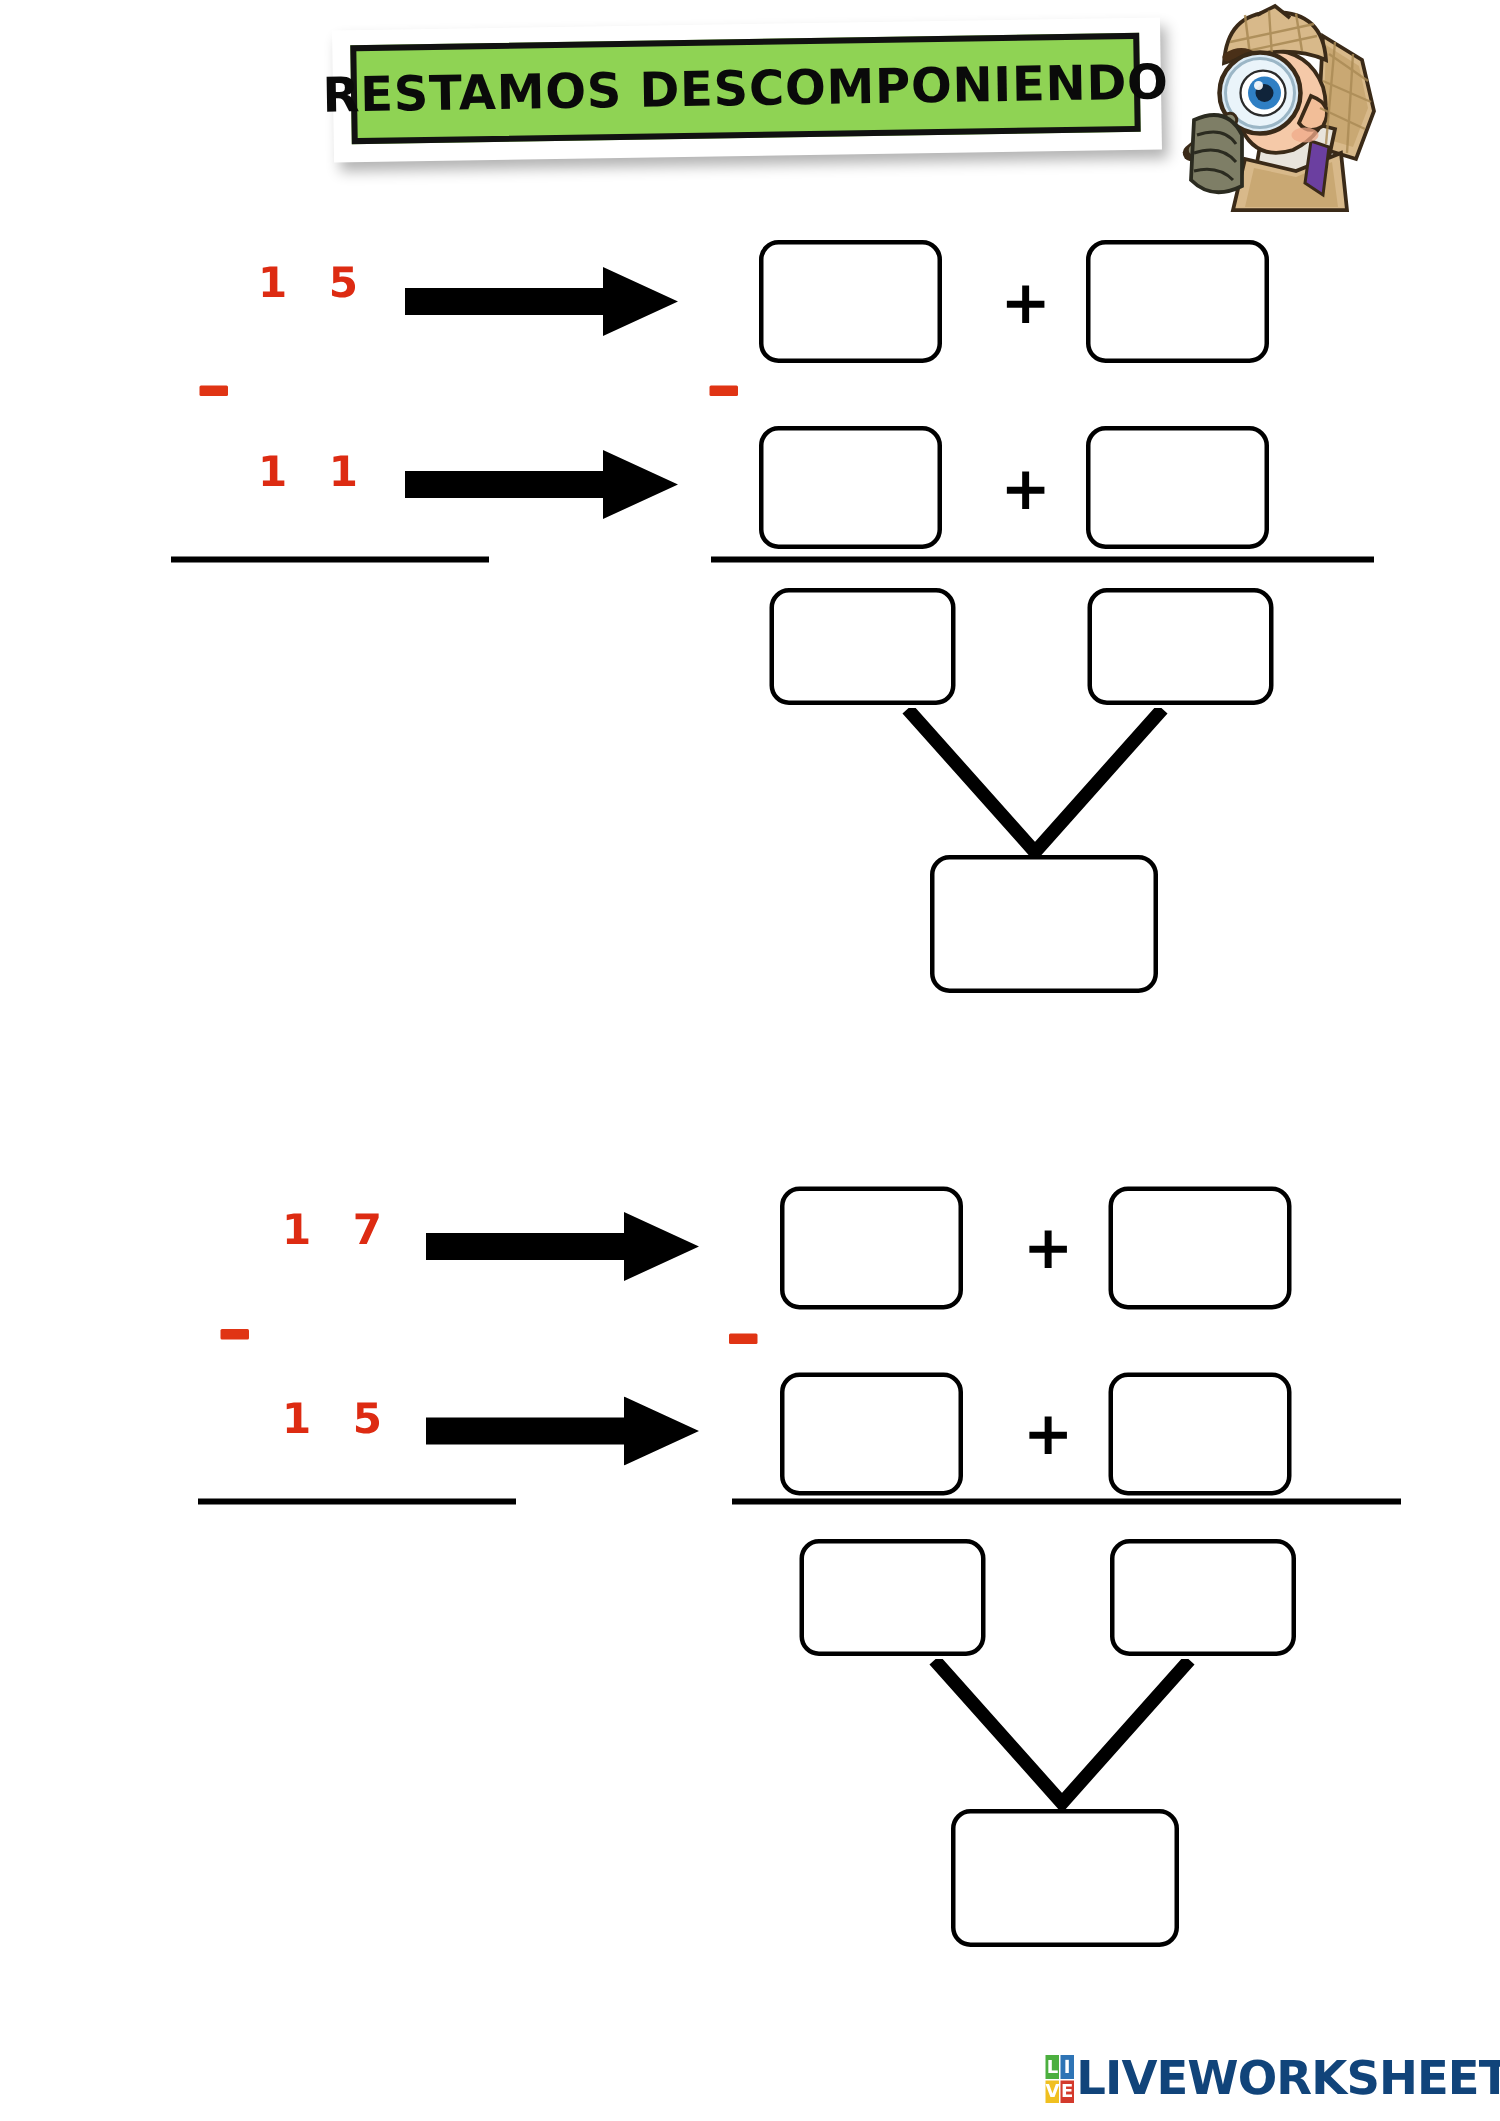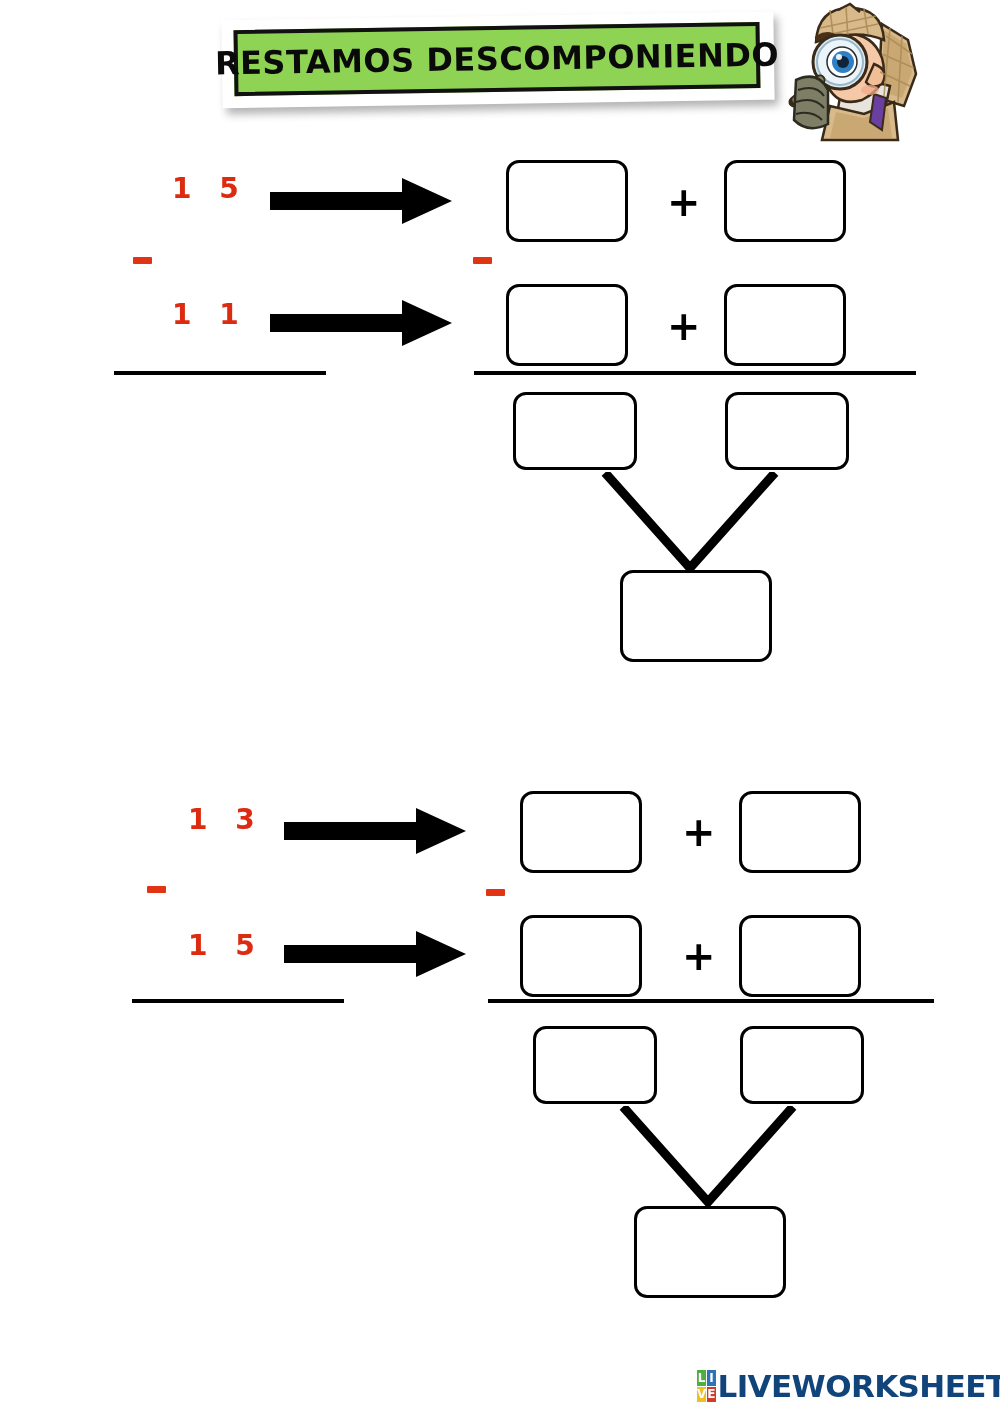--- a/index.html
+++ b/index.html
@@ -241,21 +241,21 @@
     <svg width="180" height="104" viewBox="0 0 180 104">
       <path d="M8 4 L90 96 L172 4" fill="none" stroke="#000000" stroke-width="9" stroke-linecap="square" stroke-linejoin="miter"></path>
     </svg>
   </div>
 
   <div class="obox" style="left:620px; top:570px; width:152px; height:92px;"></div>
 </div>
 
 <div>
 
-  <span class="numtext" style="left:188px; top:803px;">1 3</span>
+  <span class="numtext" style="left:188px; top:803px;">1 7</span>
 
   <span class="minus" style="left:147px; top:886px;"></span>
 
   <span class="numtext" style="left:188px; top:929px;">1 5</span>
 
   <div class="rule" style="left:132px; top:999px; width:212px;"></div>
 
   <div class="arrow" style="left:284px; top:808px; width:182px; height:46px;">
     <svg width="182" height="46" viewBox="0 0 182 46">
       <path d="M0 14 L132 14 L132 0 L182 23 L132 46 L132 32 L0 32 Z" fill="#000000"></path>

